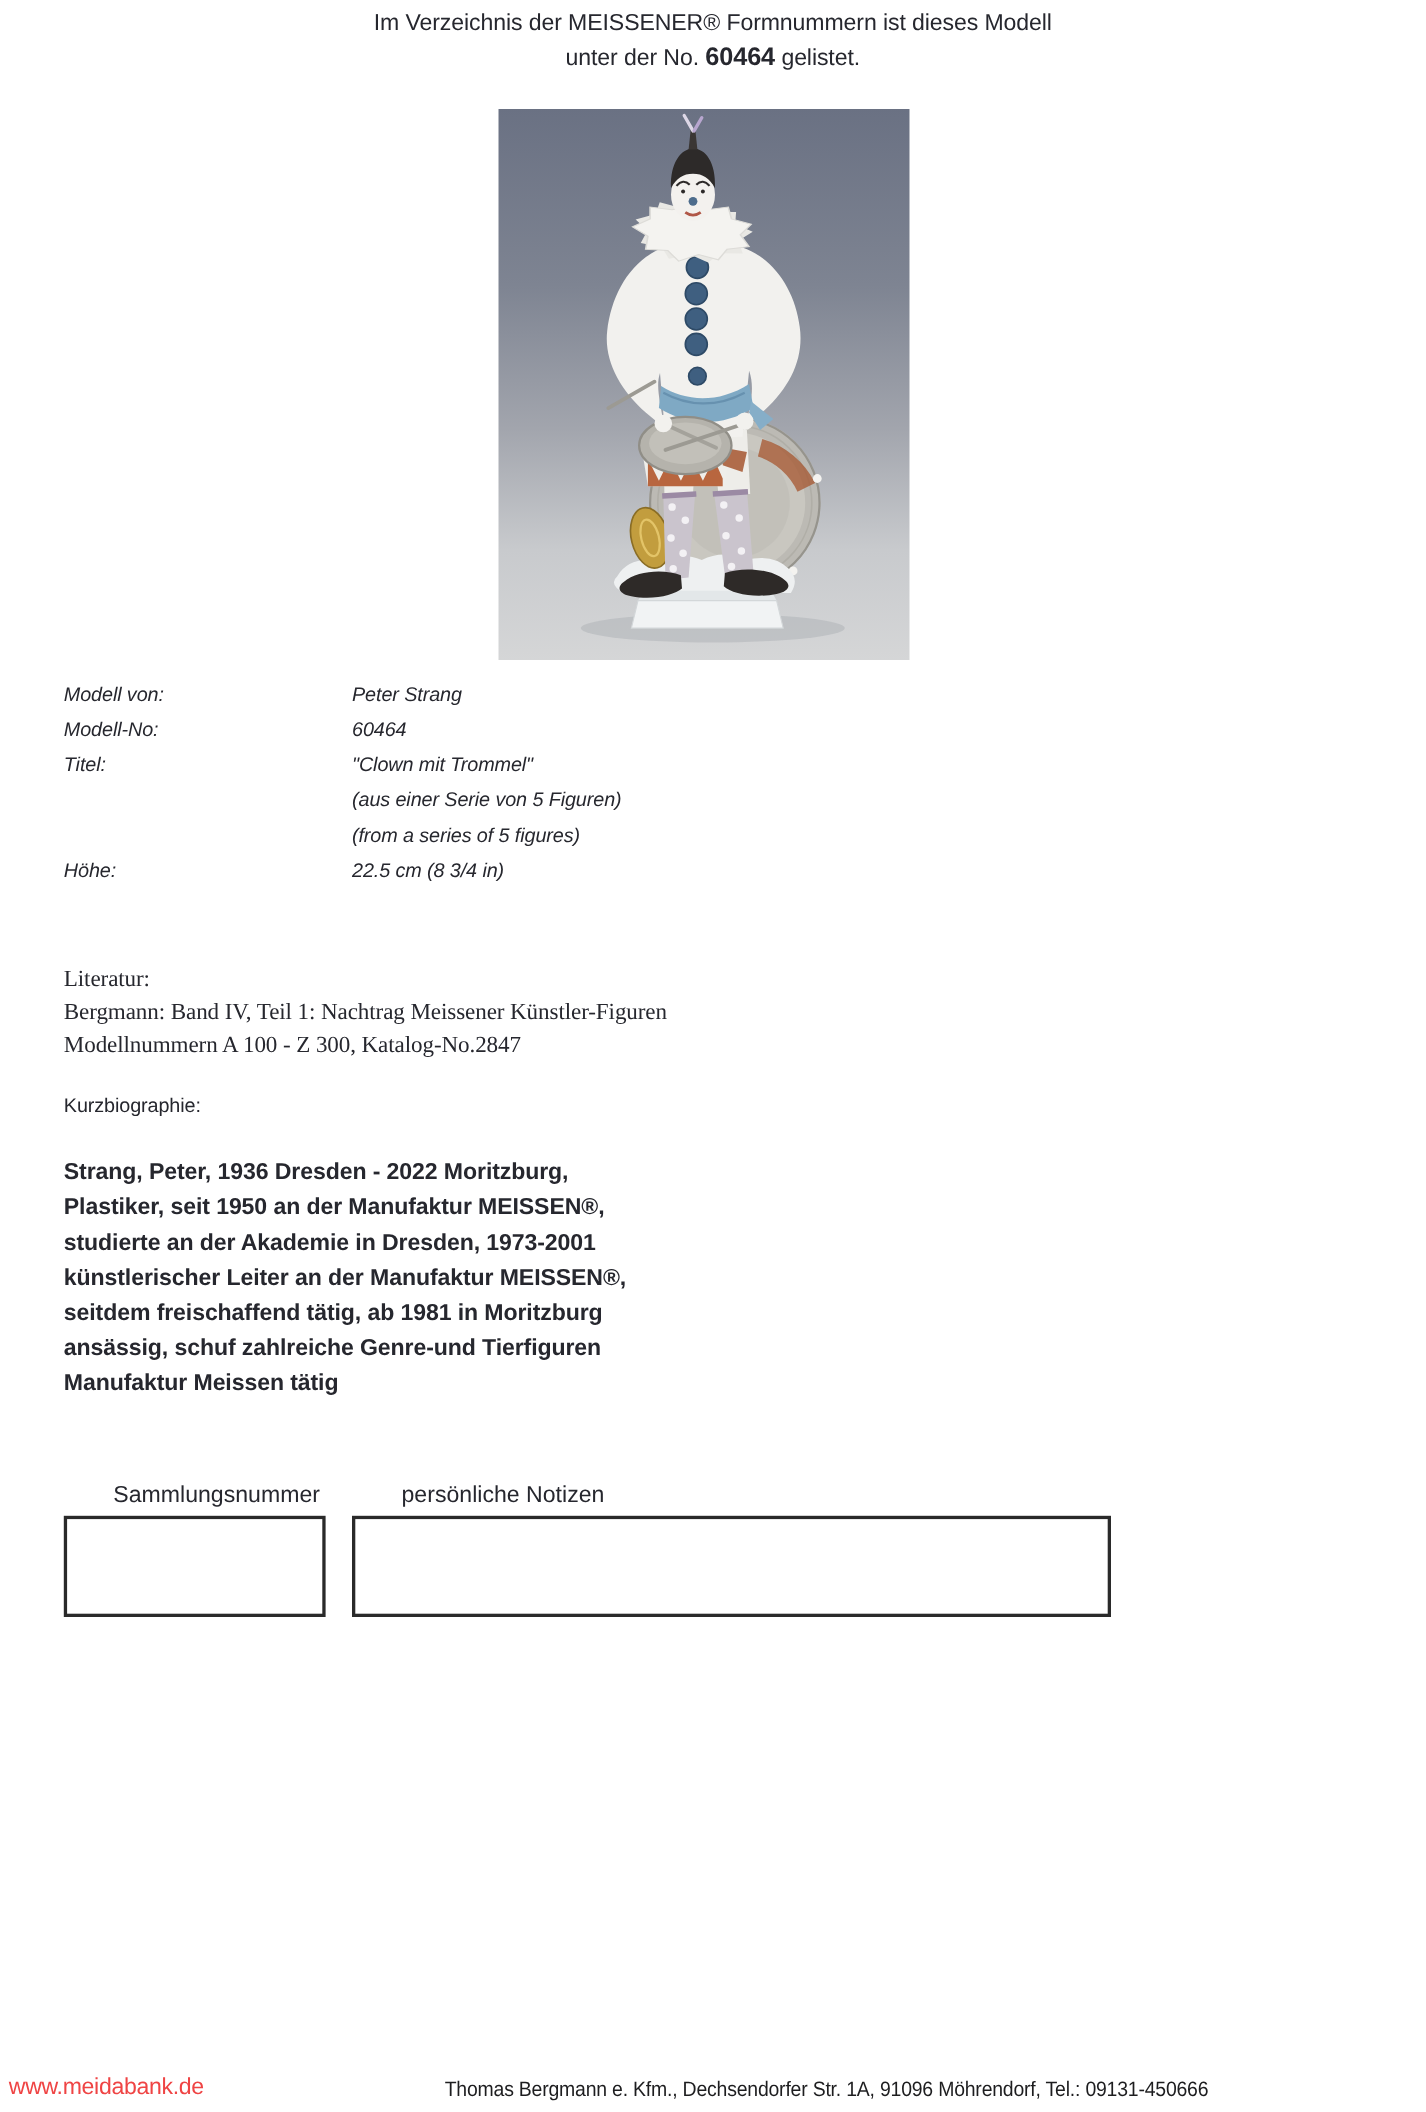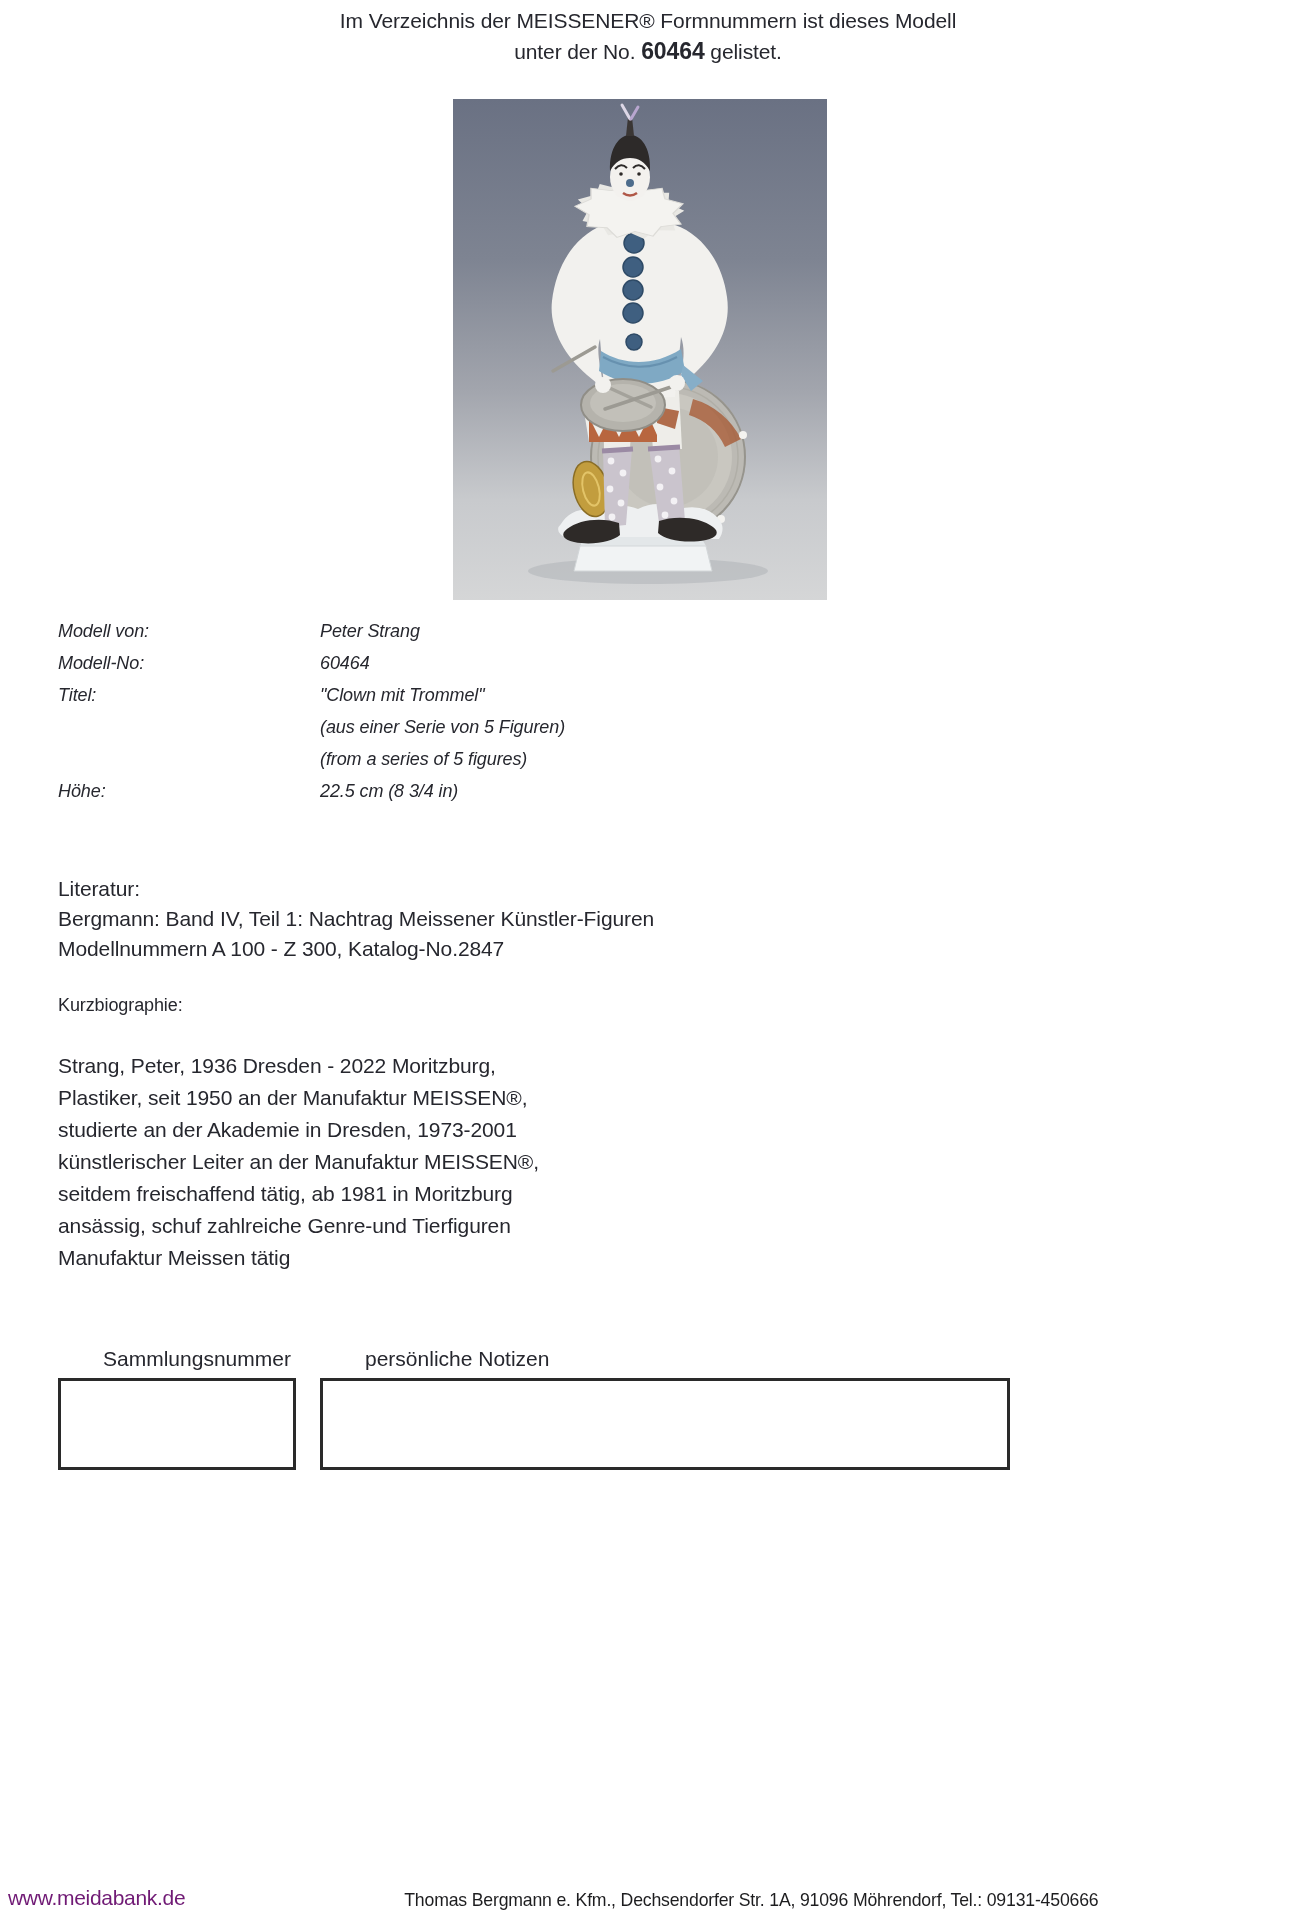--- a/index.html
+++ b/index.html
@@ -26,45 +26,45 @@
   
   .details{
     position:absolute;left:58px;top:615px;
     font-size:18px;line-height:32px;letter-spacing:-0.1px;font-style:italic;
   }
   .details .row{white-space:nowrap;}
   .details .lbl{display:inline-block;width:262px;}
   
   .literature{
     position:absolute;left:58px;top:874px;
-    font-size:21px;line-height:30px;letter-spacing:-0.1px;
+    font-size:21px;line-height:30px;letter-spacing:-0.1px;font-family:Liberation Serif, serif;
   }
   
   .bio-heading{
     position:absolute;left:58px;top:992px;
     font-size:18px;line-height:26px;letter-spacing:-0.1px;
   }
   .bio{
     position:absolute;left:58px;top:1050px;
-    font-size:21px;line-height:32px;letter-spacing:-0.1px;
+    font-size:21px;line-height:32px;letter-spacing:-0.1px;font-weight:bold;
   }
   
   .coll-label{position:absolute;top:1346px;font-size:21px;line-height:26px;margin-left:45px;}
   .coll-label.num{left:58px;}
   .coll-label.notes{left:320px;}
   .coll-box{
     position:absolute;top:1378px;height:92px;
     border:3px solid #2a2a2a;background:#ffffff;box-sizing:border-box;
   }
   .coll-box.num{left:58px;width:238px;}
   .coll-box.notes{left:320px;width:690px;}
   
   .footer-site{
     position:absolute;left:8px;top:1886px;
-    font-size:21px;letter-spacing:-0.3px;color:#701a75;
+    font-size:21px;letter-spacing:-0.3px;color:#ef4444;
   }
   .footer-contact{
     position:absolute;right:6px;top:1889px;
     font-size:19px;letter-spacing:-0.2px;color:#1d1d1f;
     transform:scaleX(0.93);transform-origin:100% 50%;
     white-space:nowrap;
   }
 </style>
 </head>
 <body>

